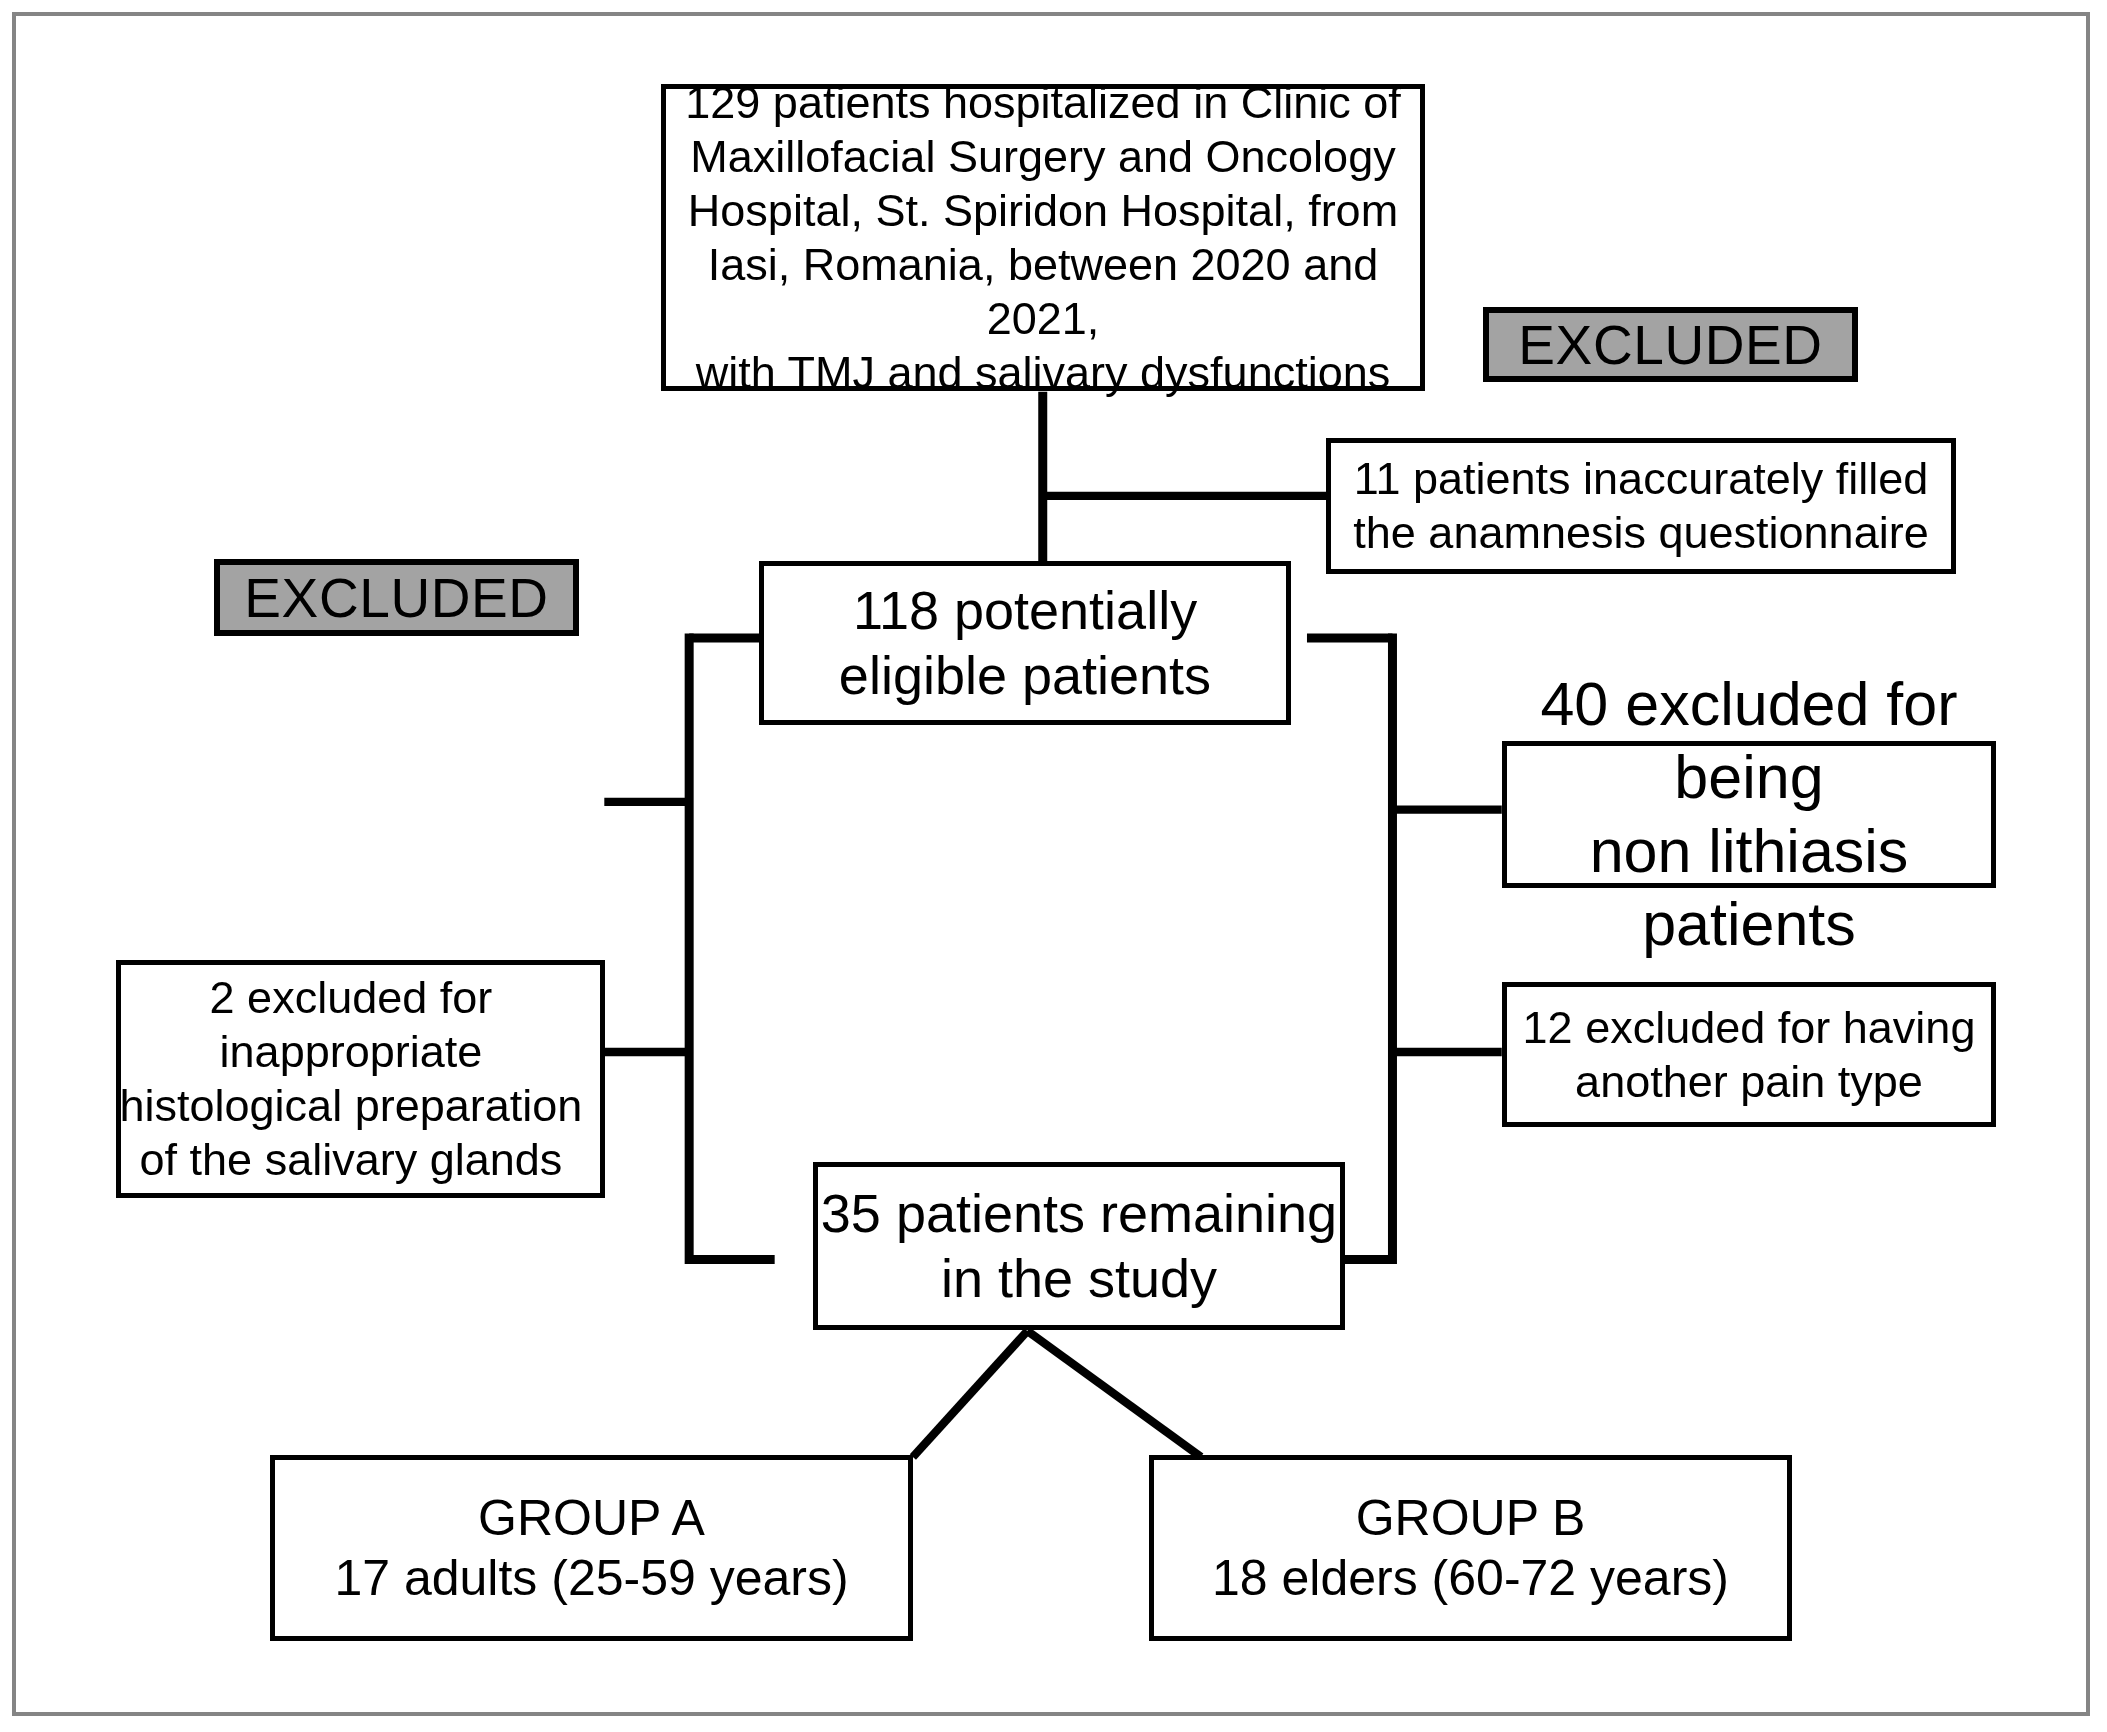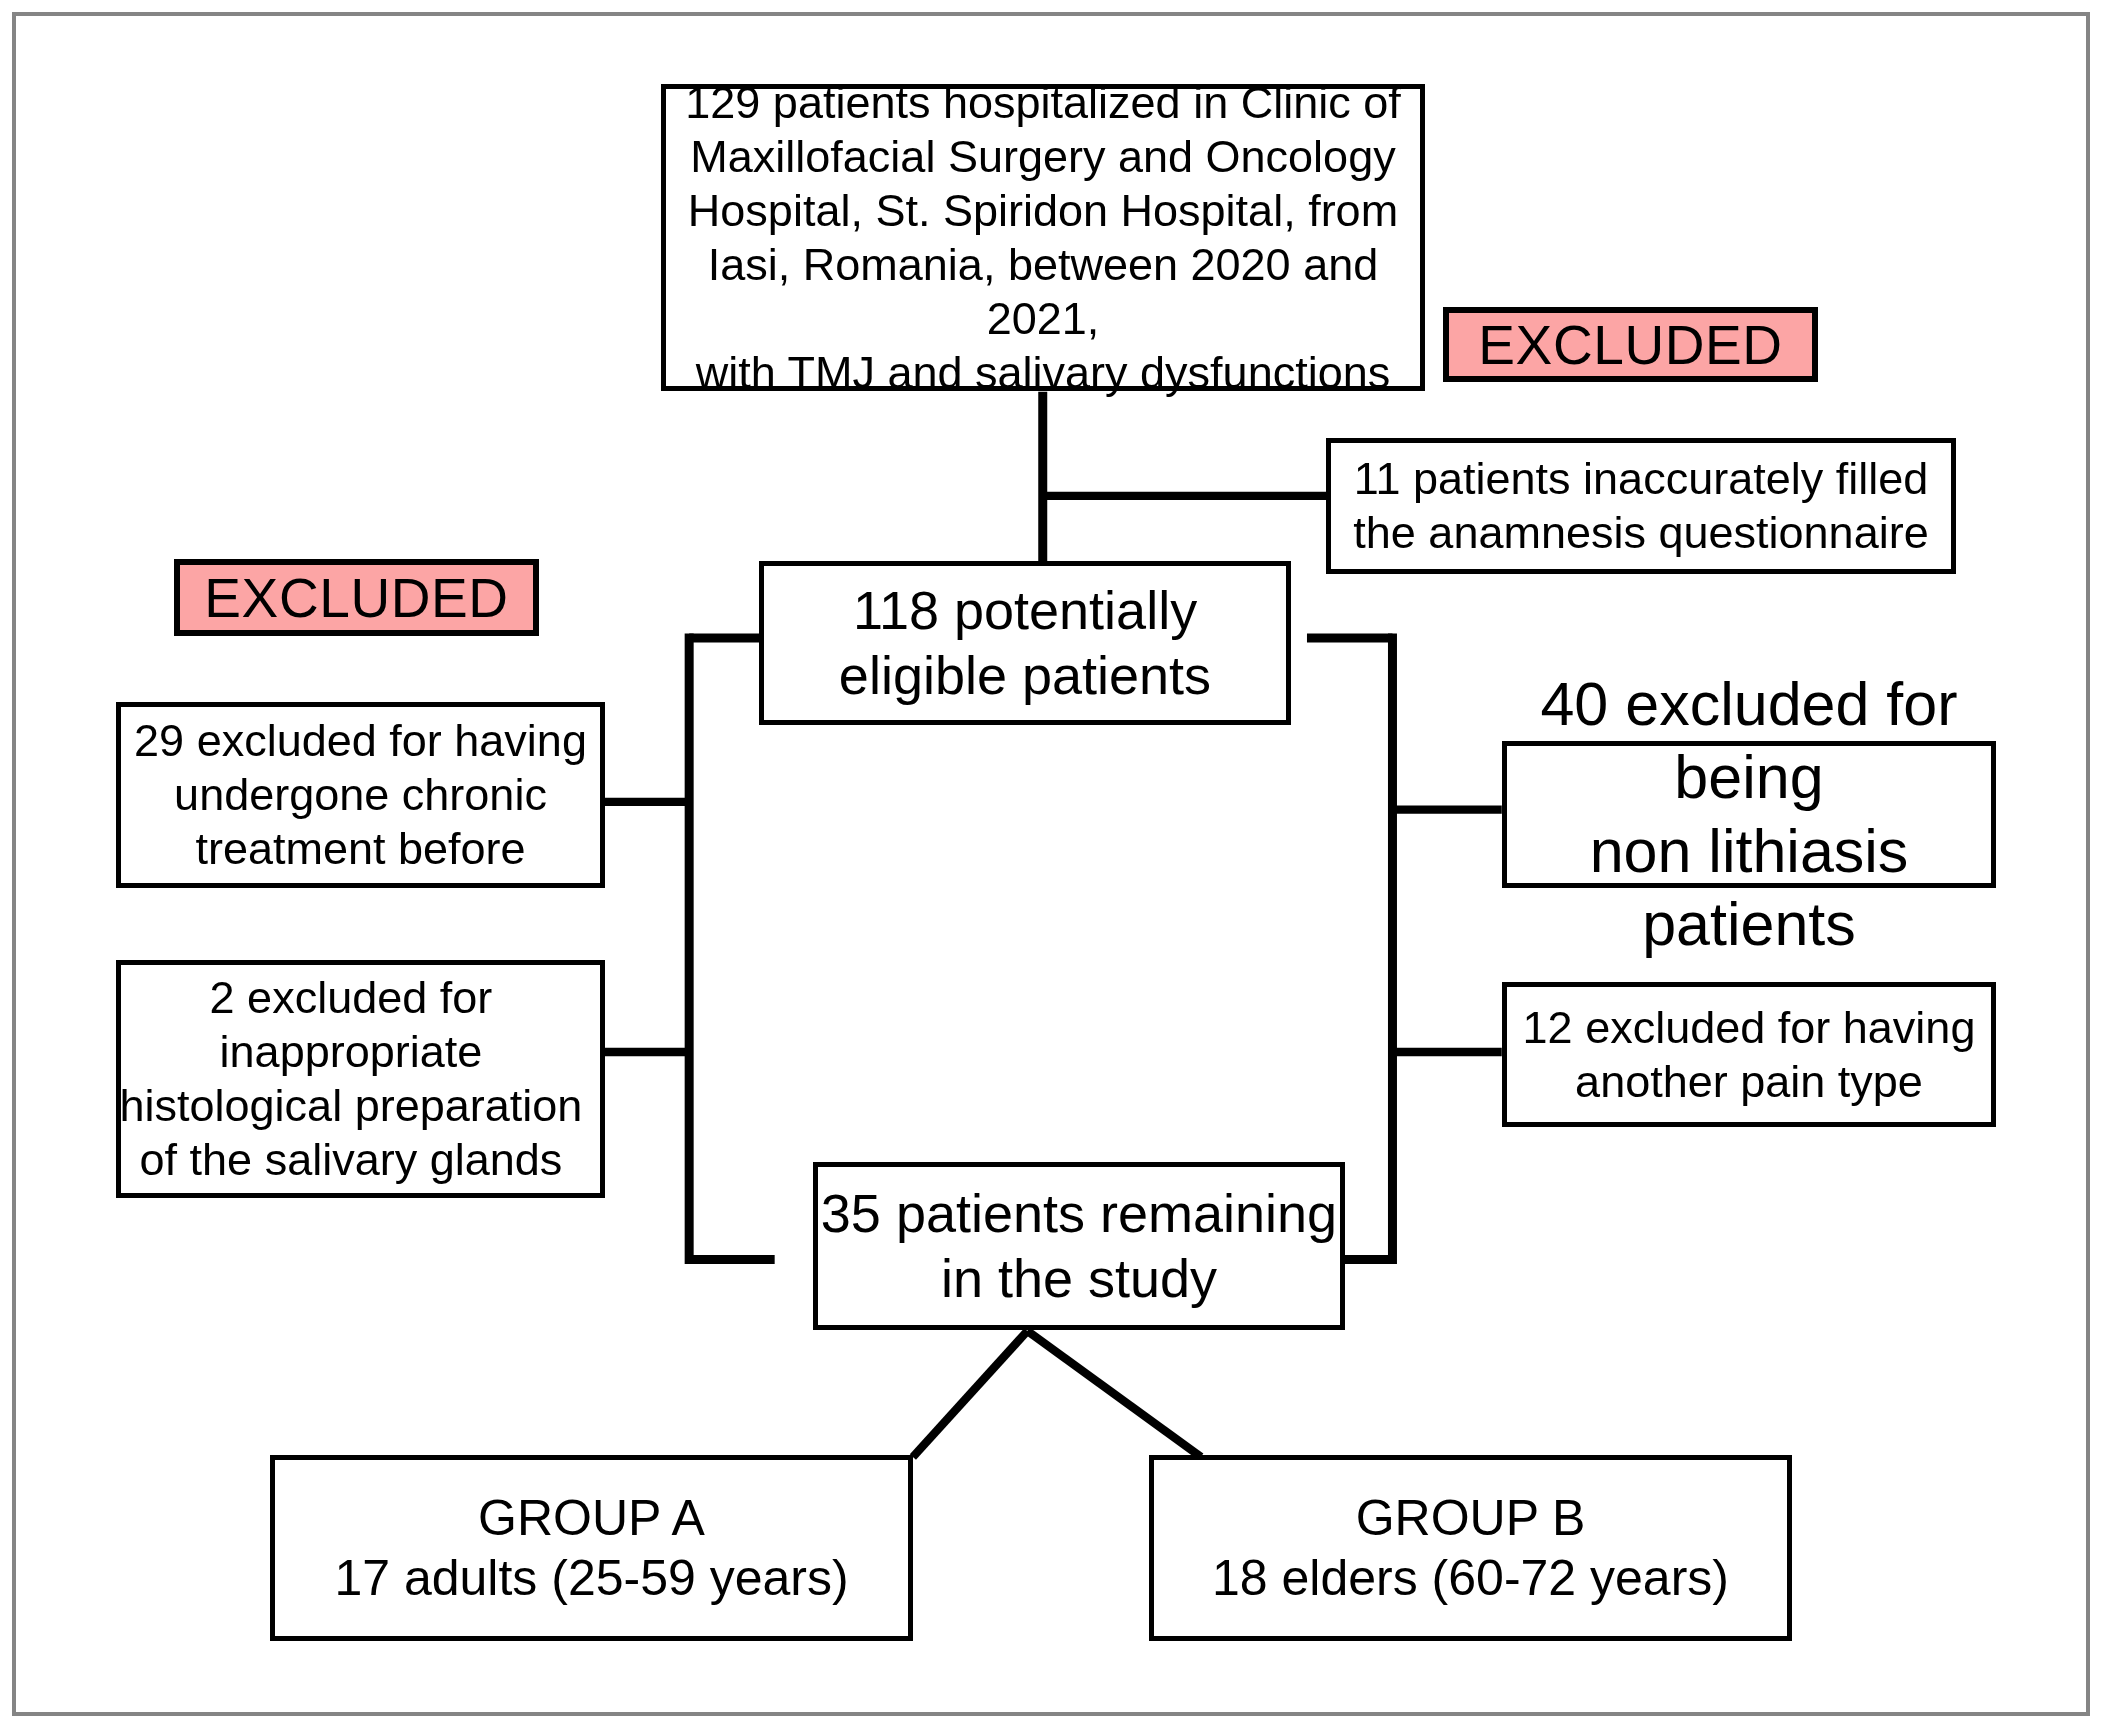--- a/index.html
+++ b/index.html
@@ -98,28 +98,29 @@
   }
   
   #node-excl-histology .txt {
     width: 108%;
     margin-left: -4%;
   }
   
   .badge {
     position: absolute;
     box-sizing: border-box;
-    background: #fca5a5;
+    background: #a3a3a3;
     border: 6.4px solid #000000;
     display: flex;
     align-items: center;
     justify-content: center;
     font-size: 55px;
     color: #000000;
     letter-spacing: 0.6px;
+    margin-left: 40px;
   }
   #badge-excluded-right {
     left: 1443px; top: 307px; width: 375px; height: 75px;
   }
   #badge-excluded-left {
     left: 174px; top: 559px; width: 365px; height: 77px;
   }
 </style>
 </head>
 <body>
@@ -173,25 +174,20 @@
 
   <div class="badge" id="badge-excluded-left">
     <span>EXCLUDED</span>
   </div>
 
   <div class="node" id="node-eligible">
     <span class="txt">118 potentially
 eligible patients</span>
   </div>
 
-  <div class="node" id="node-excl-chronic">
-    <span class="txt">29 excluded for having
-undergone chronic
-treatment before</span>
-  </div>
 
   <div class="node" id="node-excl-histology">
     <span class="txt">2 excluded for
 inappropriate
 histological preparation
 of the salivary glands</span>
   </div>
 
   <div class="node" id="node-excl-lithiasis">
     <span class="txt">40 excluded for being

